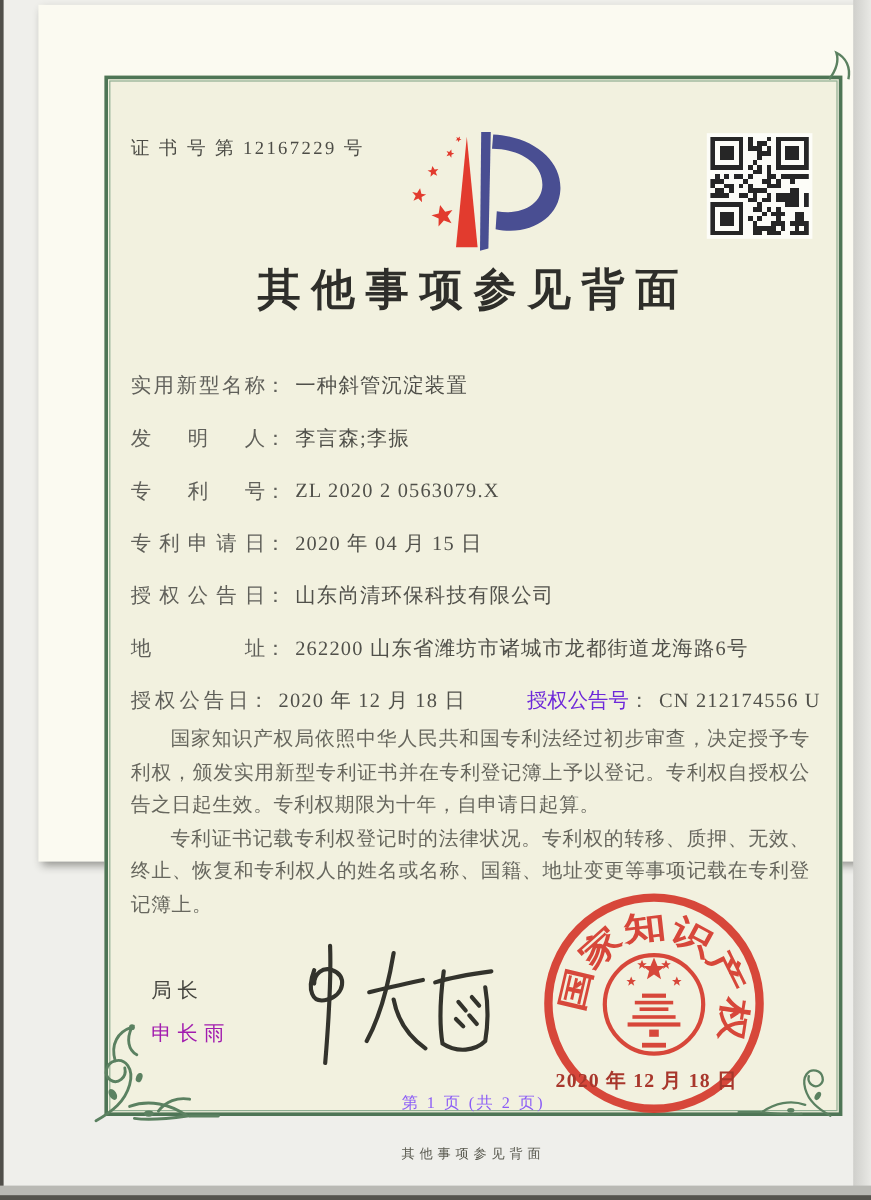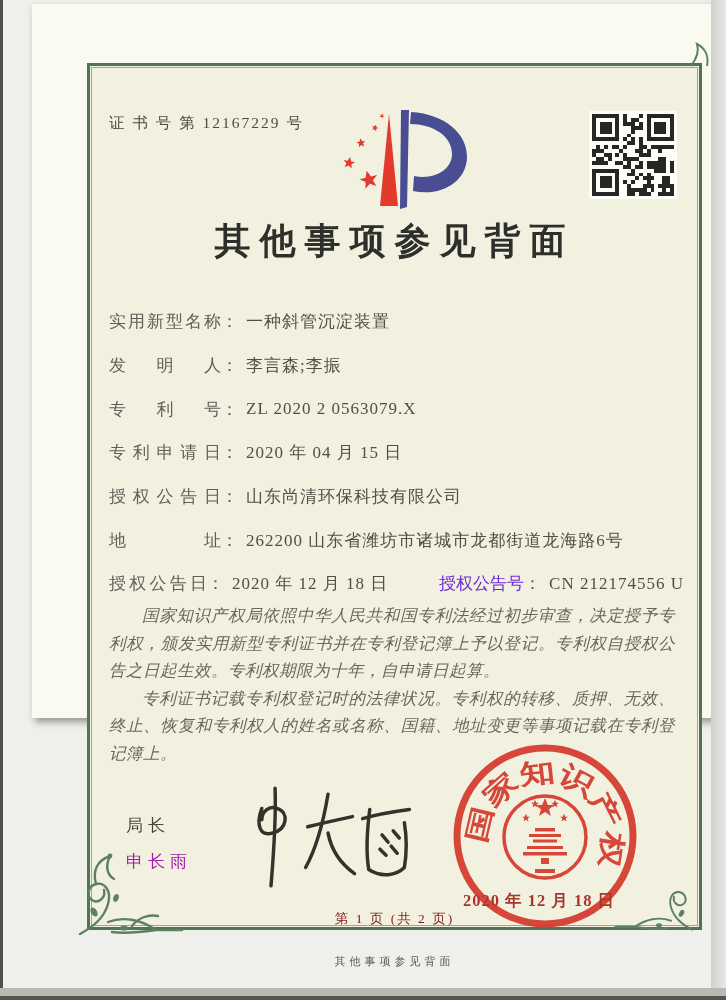--- a/index.html
+++ b/index.html
@@ -18,27 +18,27 @@
   .qr svg{width:100%;height:100%;shape-rendering:crispEdges;}
   .title{position:absolute;left:55px;top:213px;width:615px;margin:0;text-align:center;font-size:36px;font-weight:bold;letter-spacing:9px;color:#2e2e2a;}
   .fields{position:absolute;left:77px;top:296px;width:575px;}
   .frow{height:43.7px;display:flex;align-items:center;font-size:17px;color:#5b5b53;white-space:nowrap;}
   .flabel{display:inline-block;width:112px;text-align:justify;text-align-last:justify;text-justify:inter-character;color:#60605a;}
   .fcolon{margin-right:8px;color:#60605a;}
   .fvalue{color:#50504a;letter-spacing:1px;}
   .grant-gap{width:58px;}
   .flabel2{color:#6d28d9;}
   .body-text{position:absolute;left:77px;top:598px;width:566px;font-size:16.5px;line-height:27.5px;color:#67675e;letter-spacing:.5px;text-align:justify;}
-  .body-text p{margin:0;text-indent:2em;font-style:italic;}
+  .body-text p{margin:0;text-indent:2em;}
   .signoff-title{position:absolute;left:94px;top:810px;font-size:17px;letter-spacing:5px;color:#45453f;}
   .signoff-name{position:absolute;left:94px;top:846px;font-size:17px;letter-spacing:5px;color:#a21caf;}
   .sig{position:absolute;left:195px;top:778px;width:200px;height:112px;}
   .seal{position:absolute;left:419px;top:738px;width:188px;height:188px;}
   .seal text{font-family:"Liberation Serif","DejaVu Serif",serif;}
-  .footer-page{position:absolute;left:55px;top:906px;width:615px;text-align:center;font-size:13.5px;letter-spacing:2px;color:#7f1d1d;}
+  .footer-page{position:absolute;left:55px;top:906px;width:615px;text-align:center;font-size:13.5px;letter-spacing:2px;color:#8b5cf6;}
   .footer-note{position:absolute;left:55px;top:950px;width:615px;text-align:center;font-size:11px;letter-spacing:4px;color:#5a5a50;}
   .orn{position:absolute;pointer-events:none;}
   .orn-bl{left:40px;top:838px;width:112px;height:94px;}
   .orn-br{left:582px;top:852px;width:84px;height:80px;transform:scaleX(-1);}
   .orn-tr{left:655px;top:36px;width:30px;height:30px;}
 </style>
 </head>
 <body>
 
 <div class="scan">

